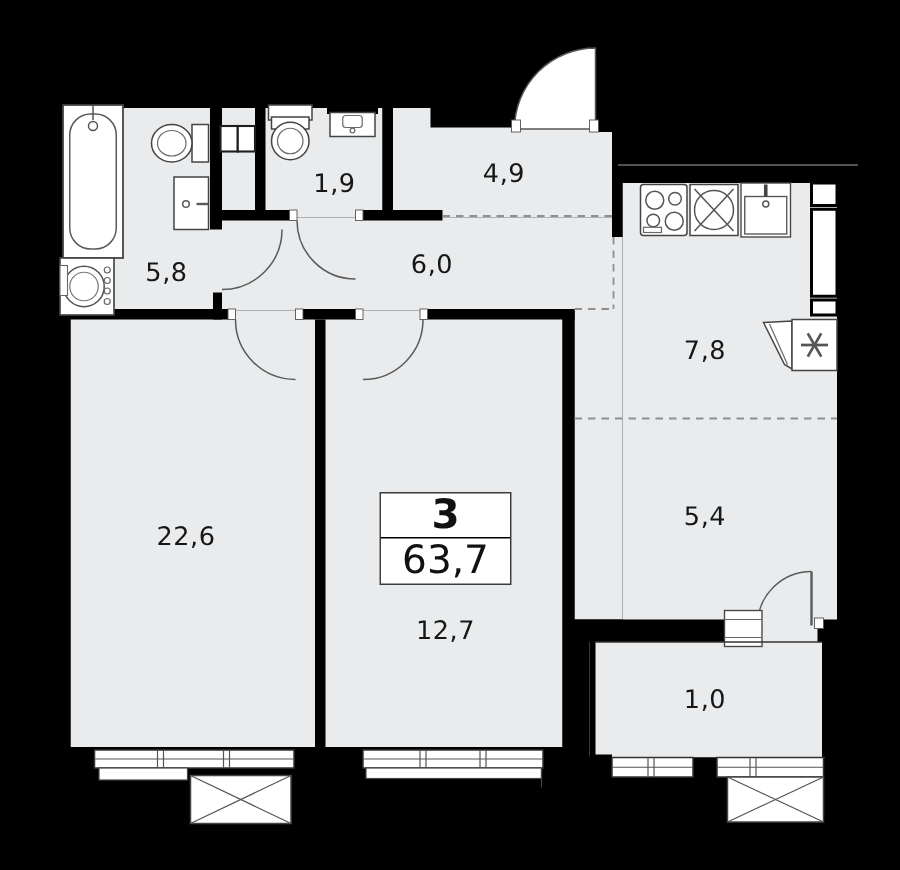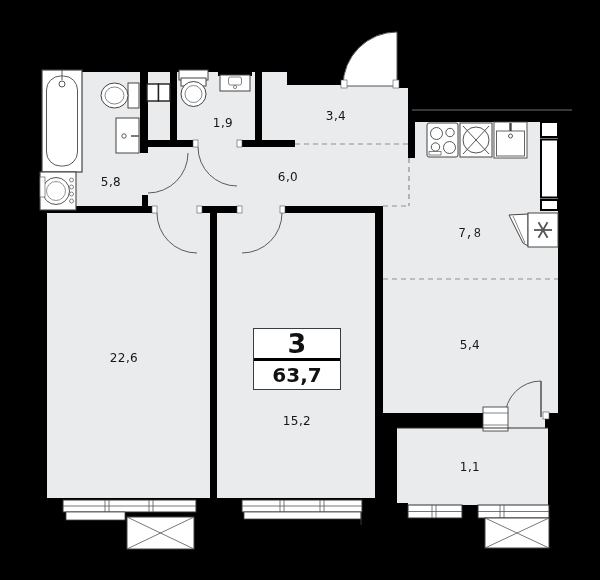--- a/index.html
+++ b/index.html
@@ -1,27 +1,27 @@
 <!DOCTYPE html>
 <html><head>
 <meta charset="utf-8">
 <style>
   html,body{margin:0;padding:0;background:#000;}
   .plan-canvas{position:relative;width:600px;height:580px;background:#000;overflow:hidden;
     font-family:"DejaVu Sans","Liberation Sans",sans-serif;}
   .plan-canvas svg{position:absolute;left:0;top:0;}
-  .room-label{position:absolute;transform:translate(-50%,-50%);font-size:12px;
+  .room-label{position:absolute;transform:translate(-50%,-50%);font-size:17px;
     color:#161616;letter-spacing:.4px;white-space:nowrap;z-index:5;}
   .unit-info-box{position:absolute;left:253px;top:328px;width:88px;height:62px;
     background:#fff;border:1px solid #3c3c3c;box-sizing:border-box;display:flex;
     flex-direction:column;z-index:6;}
   .unit-rooms{flex:0 0 29px;display:flex;align-items:center;justify-content:center;
     font-size:27px;font-weight:600;color:#111;line-height:1;}
   .unit-area{flex:1;display:flex;align-items:center;justify-content:center;
-    border-top:3px solid #000000;font-size:20px;font-weight:700;color:#111;line-height:1;}
+    border-top:1px solid #000000;font-size:26px;font-weight:400;color:#111;line-height:1;}
 </style>
 </head>
 <body>
 
 <div class="plan-canvas">
 
 <svg width="600" height="580" viewBox="0 0 600 580">
 
   <g fill="#e9ebed">
     <rect x="47" y="72" width="95" height="135"></rect>
@@ -228,26 +228,26 @@
   <g>
     <rect x="485" y="518" width="64" height="30" fill="#fff" stroke="#444" stroke-width="1"></rect>
     <line x1="485" y1="518" x2="549" y2="548" stroke="#555" stroke-width=".8"></line>
     <line x1="549" y1="518" x2="485" y2="548" stroke="#555" stroke-width=".8"></line>
   </g>
   <line x1="397" y1="428" x2="548" y2="428" stroke="#333" stroke-width="1"></line>
 </svg>
 
 <div class="room-label" style="left:111px;top:182px;">5,8</div>
 <div class="room-label" style="left:223px;top:123px;">1,9</div>
-<div class="room-label" style="left:336px;top:116px;">3,4</div>
+<div class="room-label" style="left:336px;top:116px;">4,9</div>
 <div class="room-label" style="left:288px;top:177px;">6,0</div>
-<div class="room-label" style="left:470px;top:234px;font-family:Liberation Mono, monospace;">7,8</div>
+<div class="room-label" style="left:470px;top:234px;">7,8</div>
 <div class="room-label" style="left:470px;top:345px;">5,4</div>
 <div class="room-label" style="left:124px;top:358px;">22,6</div>
-<div class="room-label" style="left:297px;top:421px;">15,2</div>
-<div class="room-label" style="left:470px;top:467px;">1,1</div>
+<div class="room-label" style="left:297px;top:421px;">12,7</div>
+<div class="room-label" style="left:470px;top:467px;">1,0</div>
 
 <div class="unit-info-box">
   <div class="unit-rooms">3</div>
   <div class="unit-area">63,7</div>
 </div>
 
 </div>
 
 </body></html>

